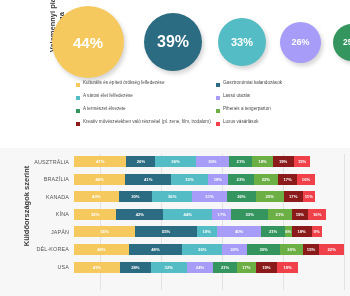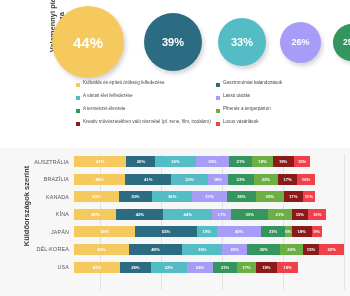--- a/index.html
+++ b/index.html
@@ -100,21 +100,21 @@
 <body>
 
 <div class="page">
 
   <div class="top-panel">
     <div class="vaxis-top">Valamennyi piac átlaga</div>
     <div class="circle-row">
         <div class="bubble" style="width: 72px; height: 72px; background: rgb(245, 201, 94); font-size: 15px;">
           <span>44%</span>
         </div>
-        <div class="bubble" style="width: 58px; height: 58px; background: rgb(44, 108, 130); font-size: 11px; margin-left: 20px;">
+        <div class="bubble" style="width: 58px; height: 58px; background: rgb(44, 108, 130); font-size: 16px; margin-left: 20px;">
           <span>39%</span>
         </div>
         <div class="bubble" style="width: 48px; height: 48px; background: rgb(84, 188, 196); font-size: 11px; margin-left: 16px;">
           <span>33%</span>
         </div>
         <div class="bubble" style="width: 41px; height: 41px; background: rgb(167, 156, 247); font-size: 9px; margin-left: 14px;">
           <span>26%</span>
         </div>
         <div class="bubble" style="width: 37px; height: 37px; background: rgb(52, 149, 94); font-size: 8.5px; margin-left: 12px;">
           <span>25%</span>

